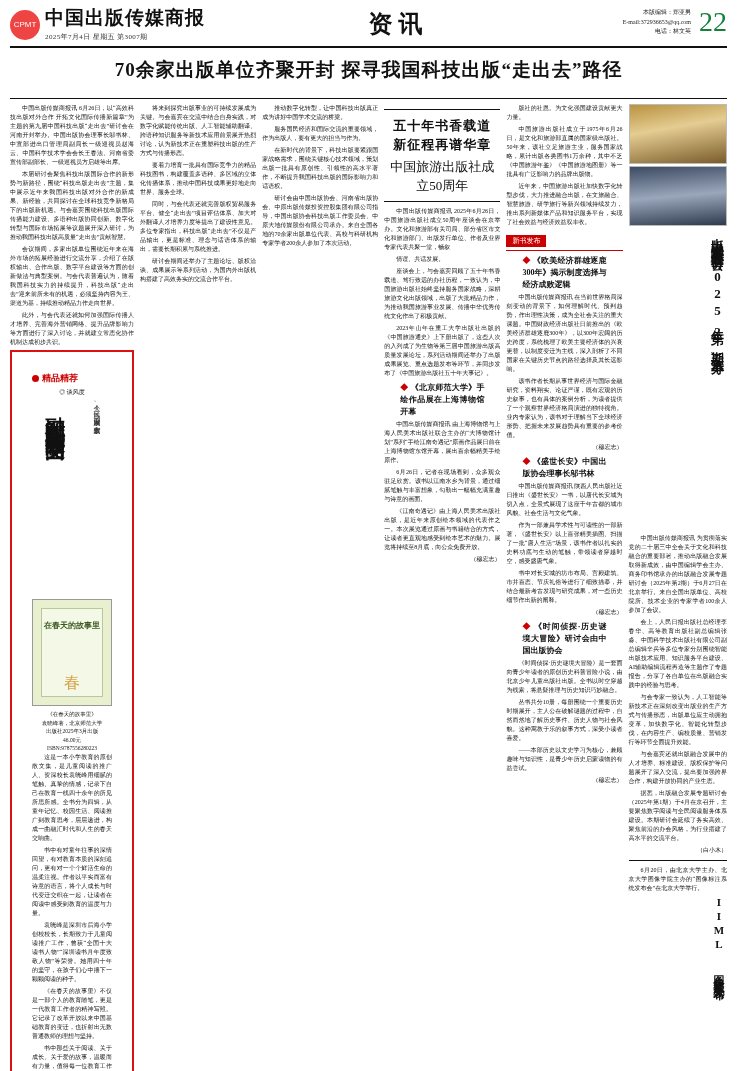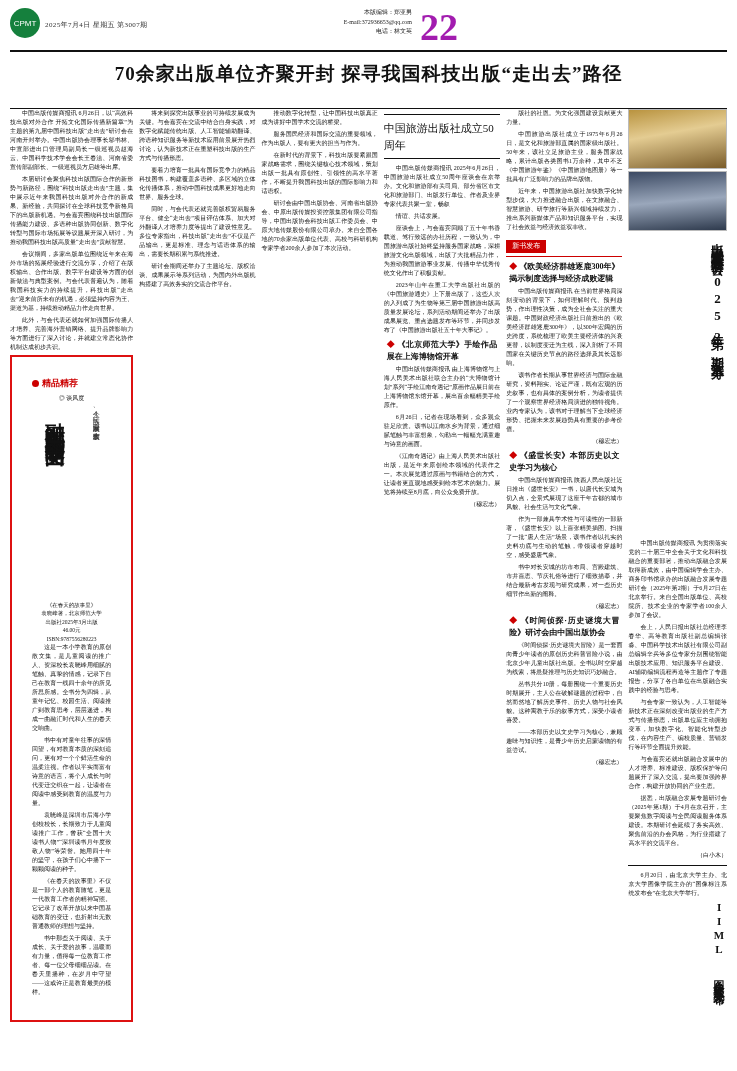--- a/index.html
+++ b/index.html
@@ -8,63 +8,63 @@
     background:#ffffff;
     font-family:"Liberation Serif", serif;
     color:#111;
     overflow:hidden;
   }
   .page{position:relative;width:737px;height:1071px;box-sizing:border-box;padding:8px 10px;}
 
   
   .masthead{display:flex;align-items:flex-start;gap:8px;border-bottom:2px solid #111;padding-bottom:4px;}
   .logo-box{display:flex;align-items:center;gap:5px;width:250px;}
-  .logo-mark{width:30px;height:30px;border-radius:50%;background:#15803d;color:#fff;
+  .logo-mark{width:30px;height:30px;border-radius:50%;background:#ef4444;color:#fff;
     display:flex;align-items:center;justify-content:center;font-size:8px;font-family:"Liberation Sans",sans-serif;
     flex:0 0 auto;}
   .logo-text{font-size:19px;font-weight:bold;letter-spacing:1px;line-height:1.1;}
   .logo-sub{font-size:7px;color:#333;margin-top:3px;letter-spacing:.4px;}
   .mast-center{flex:1;text-align:center;}
   .mast-center .title{font-size:24px;font-weight:bold;letter-spacing:6px;}
   .mast-right{width:190px;text-align:right;display:flex;align-items:flex-start;justify-content:flex-end;gap:8px;}
   .mast-right .meta{font-size:6px;line-height:1.6;color:#222;text-align:right;}
-  .pageno{font-size:38px;font-weight:bold;color:#a21caf;line-height:1;}
+  .pageno{font-size:28px;font-weight:normal;color:#15803d;line-height:1;}
 
   
   .headline{
     text-align:center;font-size:19px;font-weight:bold;letter-spacing:1px;
-    padding:9px 0 21px;border-bottom:1px solid #111;
+    padding:9px 0 15px;border-bottom:1px solid #111;margin-bottom:5px;
   }
 
   
   .grid{display:flex;gap:6px;height:958px;}
   .col{font-size:6px;line-height:1.5;text-align:justify;}
   .c1{width:125px;}
   .c2{width:118px;}
   .c3{width:118px;}
   .c4{width:118px;}
   .c5{width:118px;}
   .c6{width:100px;}
 
   p.body{margin:0 0 3px;text-indent:2em;}
   .photo{background:linear-gradient(160deg,#8c6a4a,#c8a377 45%,#6d4e36);height:58px;margin-bottom:2px;border:1px solid #bbb;}
   .photo.hall{background:linear-gradient(170deg,#b9933f,#e4cc92 40%,#7a5c2a);}
   .photo.meet{background:linear-gradient(175deg,#3c4a63,#9aa7bb 50%,#2e3a4d);}
 
   
   .sub-hd{font-size:13px;font-weight:bold;text-align:center;letter-spacing:1px;margin:6px 0 2px;}
-  .sub-sub{font-size:11px;text-align:left;margin-bottom:4px;}
+  .sub-sub{font-size:13px;text-align:center;margin-bottom:4px;}
   .rule{border-top:1px solid #111;margin:5px 0;}
 
   
   .sect-tag{display:inline-block;background:#c00;color:#fff;font-size:7px;
     padding:1px 6px;font-family:"Liberation Sans",sans-serif;margin:5px 0 3px;}
   .sect-line{border-top:1px solid #c00;margin-bottom:4px;}
 
-  .book-hd{font-size:8px;font-weight:bold;margin:4px 3px 2px;}
+  .book-hd{font-size:8px;font-weight:bold;margin:4px 16px 2px;}
   .book-hd .dia{color:#c00;}
 
   
   .rec-box{border:2px solid #d11;padding:20px;margin-bottom:4px;}
   .rec-tag{display:flex;align-items:center;gap:3px;font-size:9px;font-weight:bold;color:#c00;margin-bottom:3px;}
   .rec-dot{width:7px;height:7px;border-radius:50%;background:#c00;display:inline-block;}
   .vert-title{
     writing-mode:vertical-rl;text-orientation:upright;
     font-size:20px;font-weight:bold;line-height:1.25;height:190px;margin:2px auto 4px;
     letter-spacing:2px;
@@ -89,22 +89,26 @@
 </style>
 </head>
 <body>
 
 <div class="page">
 
   <div class="masthead">
     <div class="logo-box">
       <div class="logo-mark">CPMT</div>
       <div>
+        <div class="logo-text">中国出版传媒商报</div>
         <div class="logo-sub">2025年7月4日  星期五  第3007期</div>
       </div>
+    </div>
+    <div class="mast-center">
+      <div class="title">资讯</div>
     </div>
     <div class="mast-right">
       <div class="meta">
         <div>本版编辑：郑亚男</div>
         <div>E-mail:372936653@qq.com</div>
         <div>电话：林文英</div>
       </div>
       <div class="pageno">22</div>
     </div>
   </div>
@@ -121,20 +125,25 @@
 
       <div class="rec-box">
         <div class="rec-tag">
           <span class="rec-dot"></span>
           <span>精品精荐</span>
         </div>
         <div class="center-small">◎ 谈风度</div>
         <div class="rec-flex">
           <div class="vert-title">融汇时代和人生的春天交响曲</div>
           <div class="vert-sub">个人、民族、国家发展  宏大叙事</div>
+        </div>
+        <div class="cover">
+          <div class="c-in"></div>
+          <div class="c-t">在春天的故事里</div>
+          <div class="c-h">春</div>
         </div>
         <div class="meta-line">
           <div>《在春天的故事里》</div>
           <div>袁晓峰著，北京师范大学</div>
           <div>出版社2025年3月出版</div>
           <div>46.00元</div>
           <div>ISBN:9787556280223</div>
         </div>
         <p class="body">这是一本小学教育的原创散文集，是儿童阅读的推广人、资深校长袁晓峰用细腻的笔触、真挚的情感，记录下自己在教育一线四十余年的所见所思所感。全书分为四辑，从童年记忆、校园生活、阅读推广到教育思考，层层递进，构成一曲融汇时代和人生的春天交响曲。</p>
         <p class="body">书中有对童年往事的深情回望，有对教育本质的深刻追问，更有对一个个鲜活生命的温柔注视。作者以平实而富有诗意的语言，将个人成长与时代变迁交织在一起，让读者在阅读中感受到教育的温度与力量。</p>
@@ -153,20 +162,21 @@
 
     <div class="col c3">
       <p class="body">推动数字化转型，让中国科技出版真正成为讲好中国学术交流的桥梁。</p>
       <p class="body">服务国民经济和国际交流的重要领域，作为出版人，要有更大的担当与作为。</p>
       <p class="body">在新时代的背景下，科技出版要紧跟国家战略需求，围绕关键核心技术领域，策划出版一批具有原创性、引领性的高水平著作，不断提升我国科技出版的国际影响力和话语权。</p>
       <p class="body">研讨会由中国出版协会、河南省出版协会、中原出版传媒投资控股集团有限公司指导，中国出版协会科技出版工作委员会、中原大地传媒股份有限公司承办。来自全国各地的70余家出版单位代表、高校与科研机构专家学者200余人参加了本次活动。</p>
     </div>
 
     <div class="col c4">
       <div class="rule"></div>
+      <div class="sub-hd">五十年书香载道  新征程再谱华章</div>
       <div class="sub-sub">中国旅游出版社成立50周年</div>
       <div class="rule"></div>
       <p class="body">中国出版传媒商报讯  2025年6月26日，中国旅游出版社成立50周年座谈会在京举办。文化和旅游部有关司局、部分省区市文化和旅游部门、出版发行单位、作者及业界专家代表共聚一堂，畅叙</p>
       <p class="body">情谊、共话发展。</p>
       <p class="body">座谈会上，与会嘉宾回顾了五十年书香载道、笃行致远的办社历程，一致认为，中国旅游出版社始终坚持服务国家战略，深耕旅游文化出版领域，出版了大批精品力作，为推动我国旅游事业发展、传播中华优秀传统文化作出了积极贡献。</p>
       <p class="body">2023年山年在重工大学出版社出版的《中国旅游通史》上下册出版了，这些人次的入列成了为生物等第三届中国旅游出版高质量发展论坛，系列活动期间还举办了出版成果展览、重点选题发布等环节，并同步发布了《中国旅游出版社五十年大事记》。</p>
 
       <div class="book-hd">
         <span class="dia">◆</span>
         <span>《北京师范大学》手绘作品展在上海博物馆开幕</span>
@@ -188,21 +198,21 @@
       <div class="book-hd">
         <span class="dia">◆</span>
         <span>《欧美经济群雄逐鹿300年》揭示制度选择与经济成败逻辑</span>
       </div>
       <p class="body">中国出版传媒商报讯  在当前世界格局深刻变动的背景下，如何理解时代、预判趋势，作出理性决策，成为全社会关注的重大课题。中国财政经济出版社日前推出的《欧美经济群雄逐鹿300年》，以300年宏阔的历史跨度，系统梳理了欧美主要经济体的兴衰更替，以制度变迁为主线，深入剖析了不同国家在关键历史节点的路径选择及其长远影响。</p>
       <p class="body">该书作者长期从事世界经济与国际金融研究，资料翔实、论证严谨，既有宏观的历史叙事，也有具体的案例分析，为读者提供了一个观察世界经济格局演进的独特视角。业内专家认为，该书对于理解当下全球经济形势、把握未来发展趋势具有重要的参考价值。</p>
       <div class="sign">（穆宏志）</div>
 
       <div class="book-hd">
         <span class="dia">◆</span>
-        <span>《盛世长安》本部历史以文史学习为核心</span>
+        <span>《盛世长安》中国出版协会理事长邬书林</span>
       </div>
       <p class="body">中国出版传媒商报讯  陕西人民出版社近日推出《盛世长安》一书，以唐代长安城为切入点，全景式展现了这座千年古都的城市风貌、社会生活与文化气象。</p>
       <p class="body">作为一部兼具学术性与可读性的一部新著，《盛世长安》以上百张精美插图、扫描了一批“唐人生活”场景，该书作者以扎实的史料功底与生动的笔触，带领读者穿越时空，感受盛唐气象。</p>
       <p class="body">书中对长安城的坊市布局、宫殿建筑、市井百态、节庆礼俗等进行了细致描摹，并结合最新考古发现与研究成果，对一些历史细节作出新的阐释。</p>
       <div class="sign">（穆宏志）</div>
 
       <div class="book-hd">
         <span class="dia">◆</span>
         <span>《时间侦探·历史谜境大冒险》研讨会由中国出版协会</span>
       </div>

